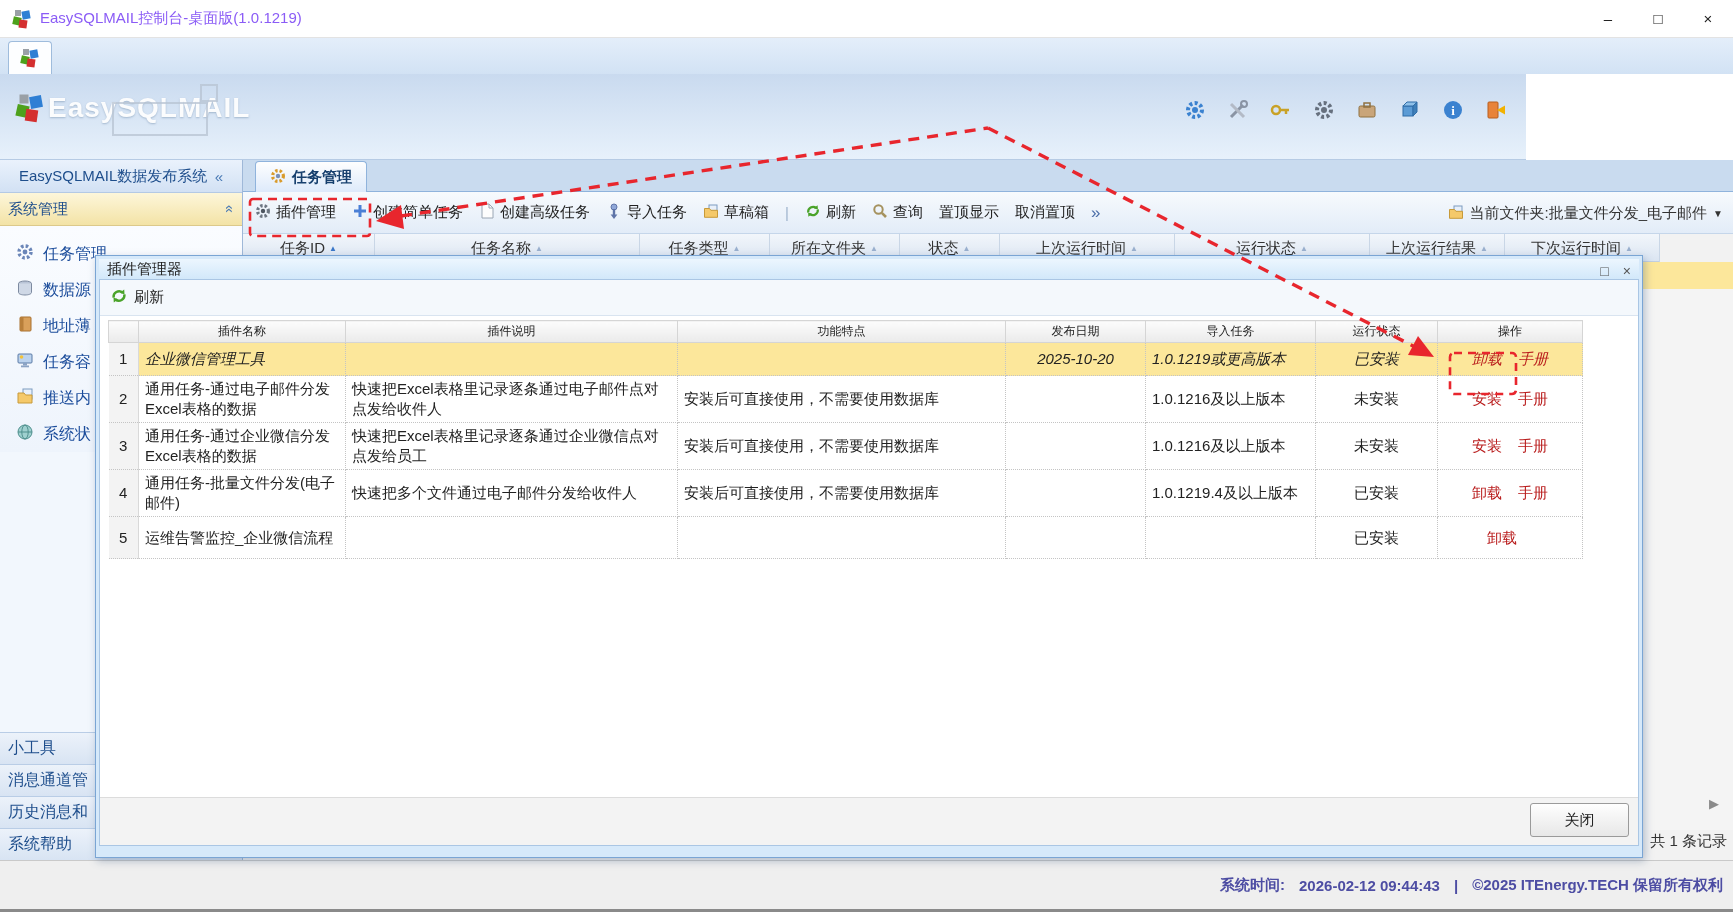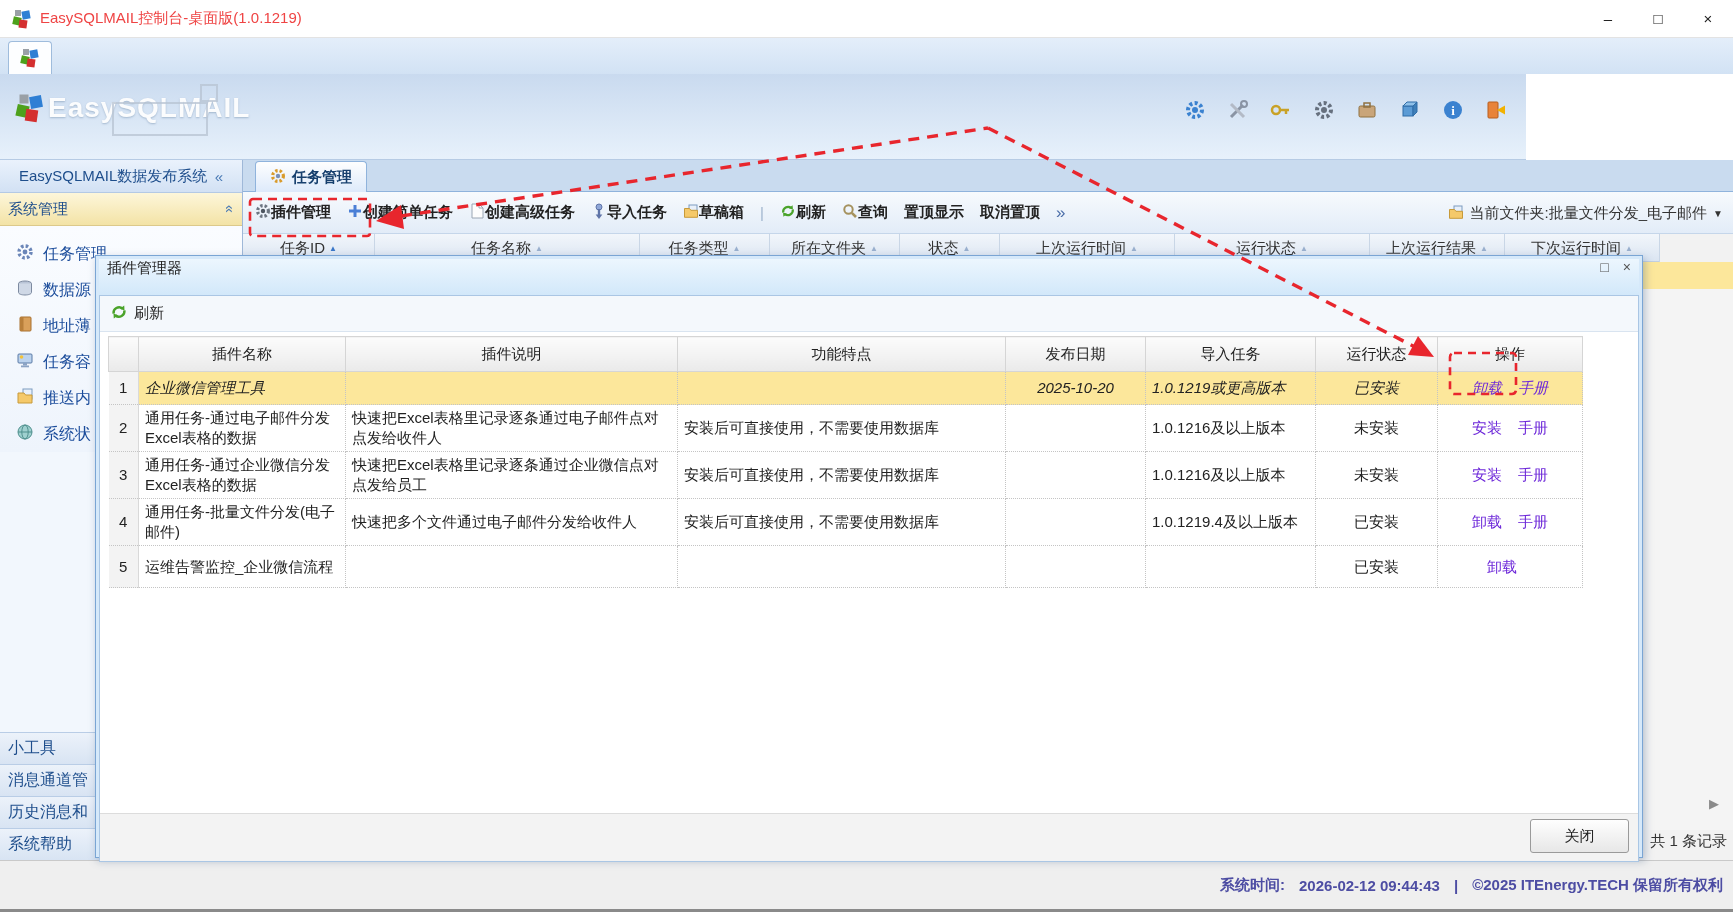--- a/index.html
+++ b/index.html
@@ -1,21 +1,21 @@
 <!DOCTYPE html>
 <html><head>
 <meta charset="utf-8">
 <style>
   * { margin:0; padding:0; box-sizing:border-box; }
   html,body { width:1733px; height:912px; overflow:hidden;
     font-family:"Liberation Sans","DejaVu Sans",sans-serif; background:#fff; }
   
   .titlebar { position:absolute; left:0; top:0; width:1733px; height:38px; background:#fff;
     border-bottom:1px solid #e3e3e3; display:flex; align-items:center; }
-  .app-title { font-size:15px; color:#ef4444; margin-left:8px; }
+  .app-title { font-size:15px; color:#8b5cf6; margin-left:8px; }
   .pinwheel { position:relative; width:20px; height:20px; display:inline-block; }
   .pinwheel i { position:absolute; width:8px; height:8px; }
   .pinwheel i.g { left:1px; top:8px; background:#4ea11c; transform:rotate(12deg);}
   .pinwheel i.b { left:10px; top:2px; background:#2f7fd4; transform:rotate(-10deg);}
   .pinwheel i.r { left:7px; top:11px; background:#d42f2f; transform:rotate(8deg);}
   .pinwheel i.k { left:3px; top:1px; background:#9aa0a6; width:6px; height:6px;}
   .win-controls { margin-left:auto; display:flex; height:38px; }
   .win-btn { width:50px; height:38px; display:flex; align-items:center; justify-content:center;
     font-size:15px; color:#222; }
   .titlebar .pad-l { margin-left:12px; }
@@ -57,61 +57,61 @@
   .main { position:absolute; left:243px; top:160px; width:1490px; height:700px; background:#f2f2f2; }
   .doc-tabbar { position:absolute; left:0; top:0; width:100%; height:32px; background:#c9dbef;
     border-bottom:1px solid #8fb3dc; }
   .doc-tab { position:absolute; left:12px; top:1px; height:31px; padding:0 14px;
     background:linear-gradient(#fefefe,#ddeafb); border:1px solid #8fb3dc; border-bottom:none;
     border-radius:4px 4px 0 0; display:flex; align-items:center; gap:6px;
     font-size:15px; font-weight:bold; color:#17406e; }
   .toolbar { position:absolute; left:0; top:32px; width:100%; height:42px;
     background:linear-gradient(#f7fafd,#e2ecf8); border-bottom:1px solid #c5d6ea;
     display:flex; align-items:center; padding-left:12px; gap:16px; font-size:15px; color:#222; }
-  .tb-btn { display:flex; align-items:center; white-space:nowrap;font-weight:bold; }
+  .tb-btn { display:flex; align-items:center; gap:5px; white-space:nowrap; }
   .tb-sep { color:#9fb4cd; }
   .tb-more { color:#4a6da8; font-size:17px; }
   .folder-sel { position:absolute; right:10px; top:32px; height:42px; display:flex;
     align-items:center; gap:6px; font-size:15px; color:#333; }
   .caret-down { font-size:10px; color:#333; }
   .task-header { position:absolute; left:0; top:74px; height:28px; display:flex;
     background:linear-gradient(#f2f6fb,#dbe5f2); border-bottom:1px solid #c2cfe0; }
   .th-cell { height:28px; display:flex; align-items:center; justify-content:center; gap:4px;
     border-right:1px solid #c9d6e6; font-size:15px; color:#333; }
   .sortglyph { font-size:8px; color:#9ab0cf; }
   .sortglyph.on { color:#3b77c9; }
   .task-body { position:absolute; left:0; top:102px; width:100%; height:568px; background:#fbfbfb; }
   .sel-strip { position:absolute; left:0; top:0; width:100%; height:27px; background:#fce79b; }
   .grey-rest { position:absolute; left:0; top:27px; width:100%; bottom:0; background:#f4f4f4; }
   .rec-count { position:absolute; right:6px; top:672px; font-size:15px; color:#333; }
   .nav-arrow { position:absolute; right:14px; top:636px; font-size:13px; color:#8a8a8a; }
   
   .dialog { position:absolute; left:95px; top:255px; width:1548px; height:603px;
     background:#d6e9fa; border:1px solid #7aa5d4; padding:3px; z-index:10;
     box-shadow:2px 3px 8px rgba(60,90,130,.35); }
-  .dlg-title { height:36px; background:linear-gradient(#ecf6fe,#d2e8fa); display:flex;
-    align-items:flex-start; padding:0 8px; font-size:15px; color:#222; }
+  .dlg-title { height:20px; background:linear-gradient(#ecf6fe,#d2e8fa); display:flex;
+    align-items:flex-end; padding:0 8px; font-size:15px; color:#222; }
   .dlg-ctrls { margin-left:auto; display:flex; gap:14px; color:#555; font-size:14px; }
   .dlg-body { position:relative; background:#fff; border:1px solid #aac6e4; height:567px; overflow:hidden; }
   .dlg-toolbar { height:36px; background:#f4f8fc; border-bottom:1px solid #d9e4f0; display:flex;
     align-items:center; padding-left:10px; gap:6px; font-size:15px; color:#222; }
   table.plugins { border-collapse:collapse; margin:4px 0 0 8px; table-layout:fixed; width:1474px;
     font-size:15px; color:#222; }
-  table.plugins th { height:35px; background:linear-gradient(#fcfcfc,#eaeaea);
-    border:1px solid #d5d5d5; font-weight:normal; font-size:15px; }
+  table.plugins th { height:22px; background:linear-gradient(#fcfcfc,#eaeaea);
+    border:1px solid #d5d5d5; font-weight:normal; font-size:12px; }
   table.plugins td { border-right:1px dotted #c4c4c4; border-bottom:1px dotted #c4c4c4;
     padding:2px 6px; line-height:20px; vertical-align:middle; }
   table.plugins td.num { background:#f3f3f3; text-align:center; border-right:1px solid #d9d9d9; }
   tr.r1 td { height:33px; }
   tr.r2 td, tr.r3 td, tr.r4 td { height:47px; }
   tr.r5 td { height:42px; }
   tr.selected td:not(.num) { background:#fce79b;font-style:italic; }
   td.ctr { text-align:center; }
   td.ops { text-align:center; }
-  a.plink { color:#6d28d9; text-decoration:none; margin:0 8px; }
+  a.plink { color:#b91c1c; text-decoration:none; margin:0 8px; }
   .dlg-footer { position:absolute; left:0; bottom:0; width:100%; height:48px; background:#f3f3f3;
     border-top:1px solid #dcdcdc; }
   .close-btn { position:absolute; right:9px; bottom:8px; width:99px; height:34px;
     background:linear-gradient(#fefefe,#e7e7e7); border:1px solid #9a9a9a; border-radius:3px;
     font-size:15px; color:#222; display:flex; align-items:center; justify-content:center; }
   
   .statusbar { position:absolute; left:0; top:860px; width:1733px; height:52px; background:#efefef;
     border-top:1px solid #c9c9c9; border-bottom:3px solid #8a8a8a; display:flex; align-items:center;
     justify-content:flex-end; padding-right:10px; gap:14px;
     font-size:15px; font-weight:bold; color:#4d4da3; }

